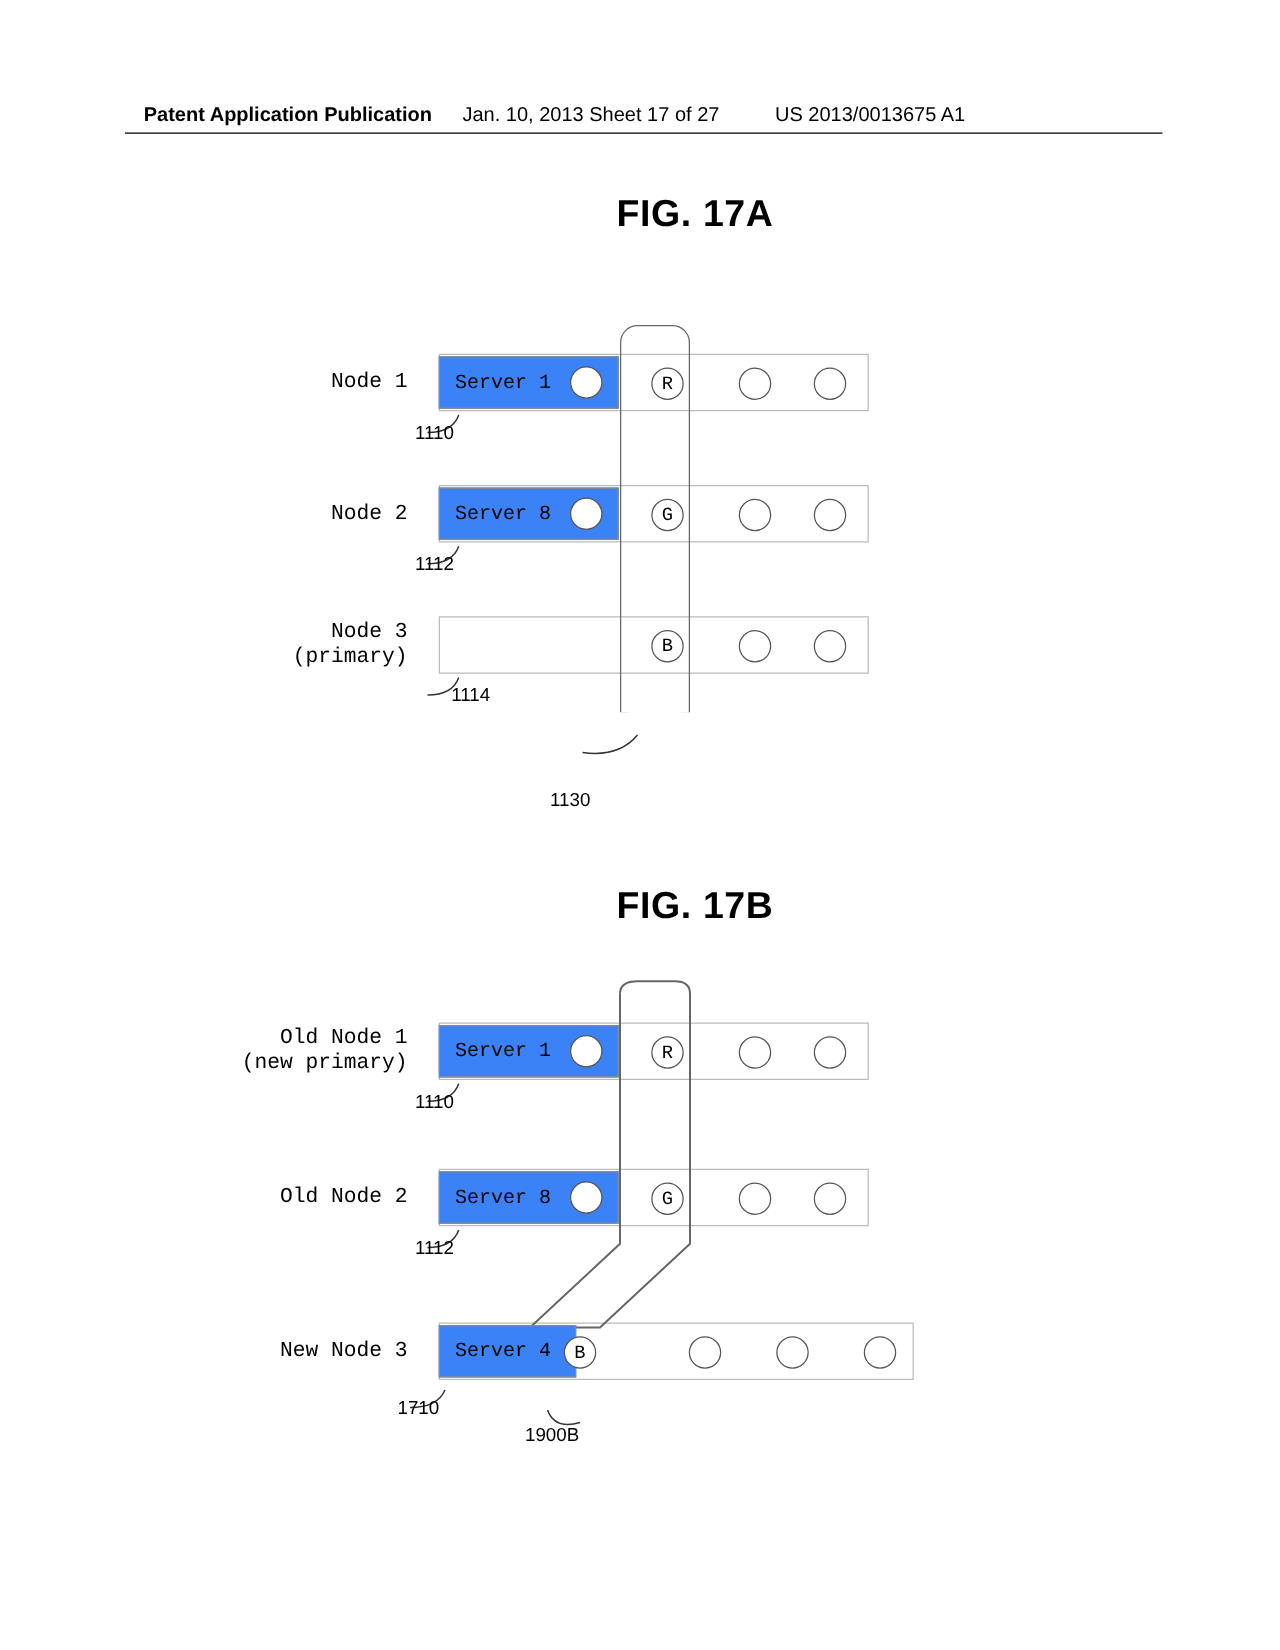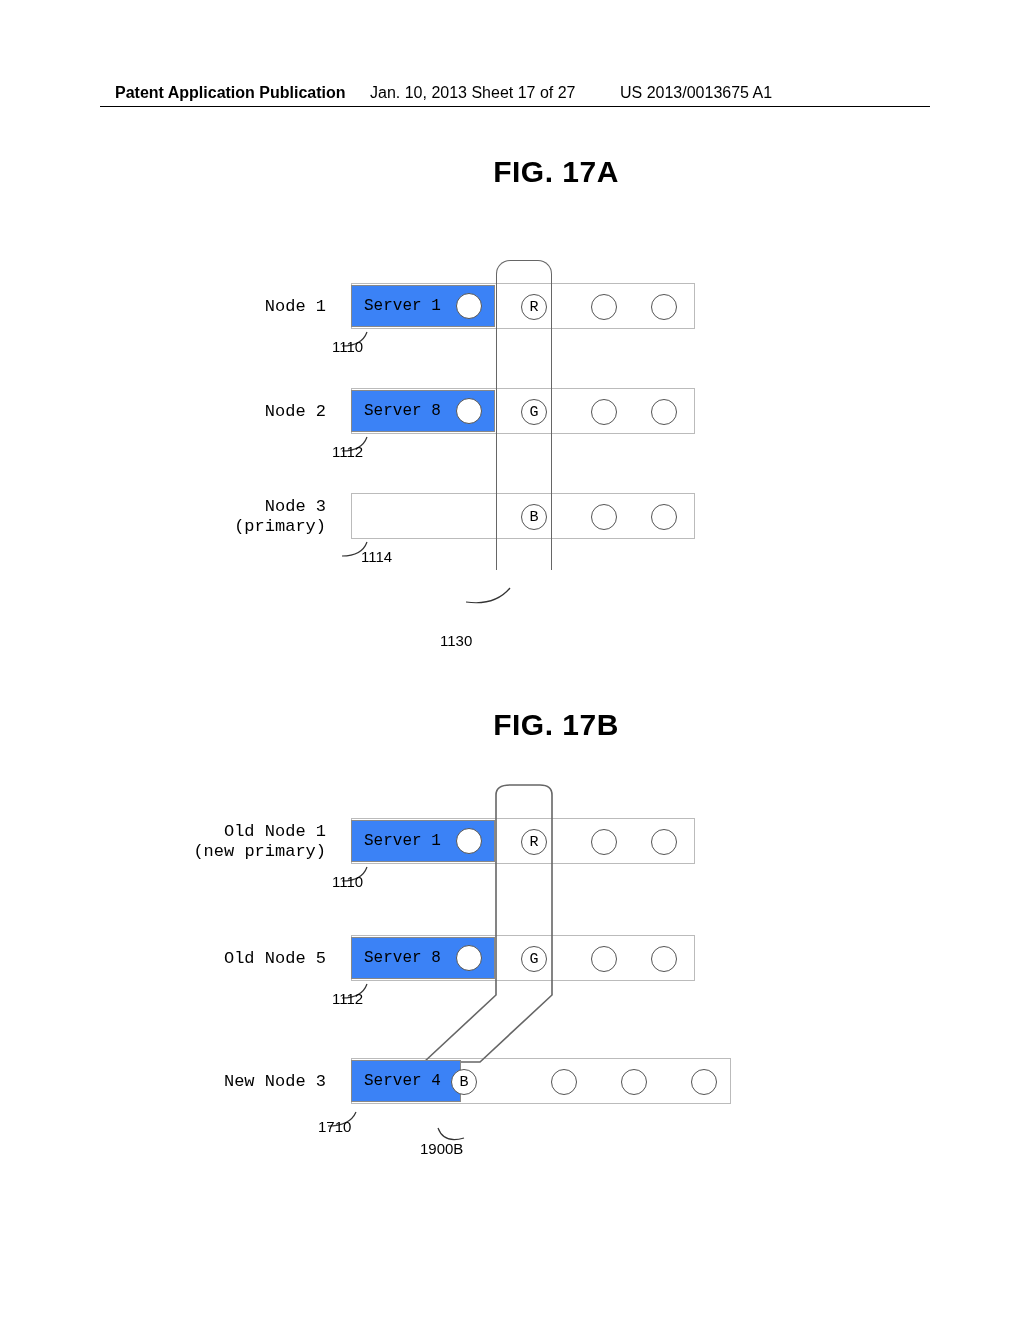--- a/index.html
+++ b/index.html
@@ -245,21 +245,21 @@
       <span class="server-name">Server 1</span>
       <span class="circ server-circ"></span>
     </div>
     <span class="slot slot1">R</span>
     <span class="slot slot2"></span>
     <span class="slot slot3"></span>
   </div>
 
   <div class="node-row" style="top:167px;">
     <div class="row-outline"></div>
-    <div class="node-label">Old Node 5</div>
+    <div class="node-label">Old Node 2</div>
     <div class="server-box">
       <span class="server-name">Server 8</span>
       <span class="circ server-circ"></span>
     </div>
     <span class="slot slot1">G</span>
     <span class="slot slot2"></span>
     <span class="slot slot3"></span>
   </div>
 
   <div class="node-row" style="top:290px;">

